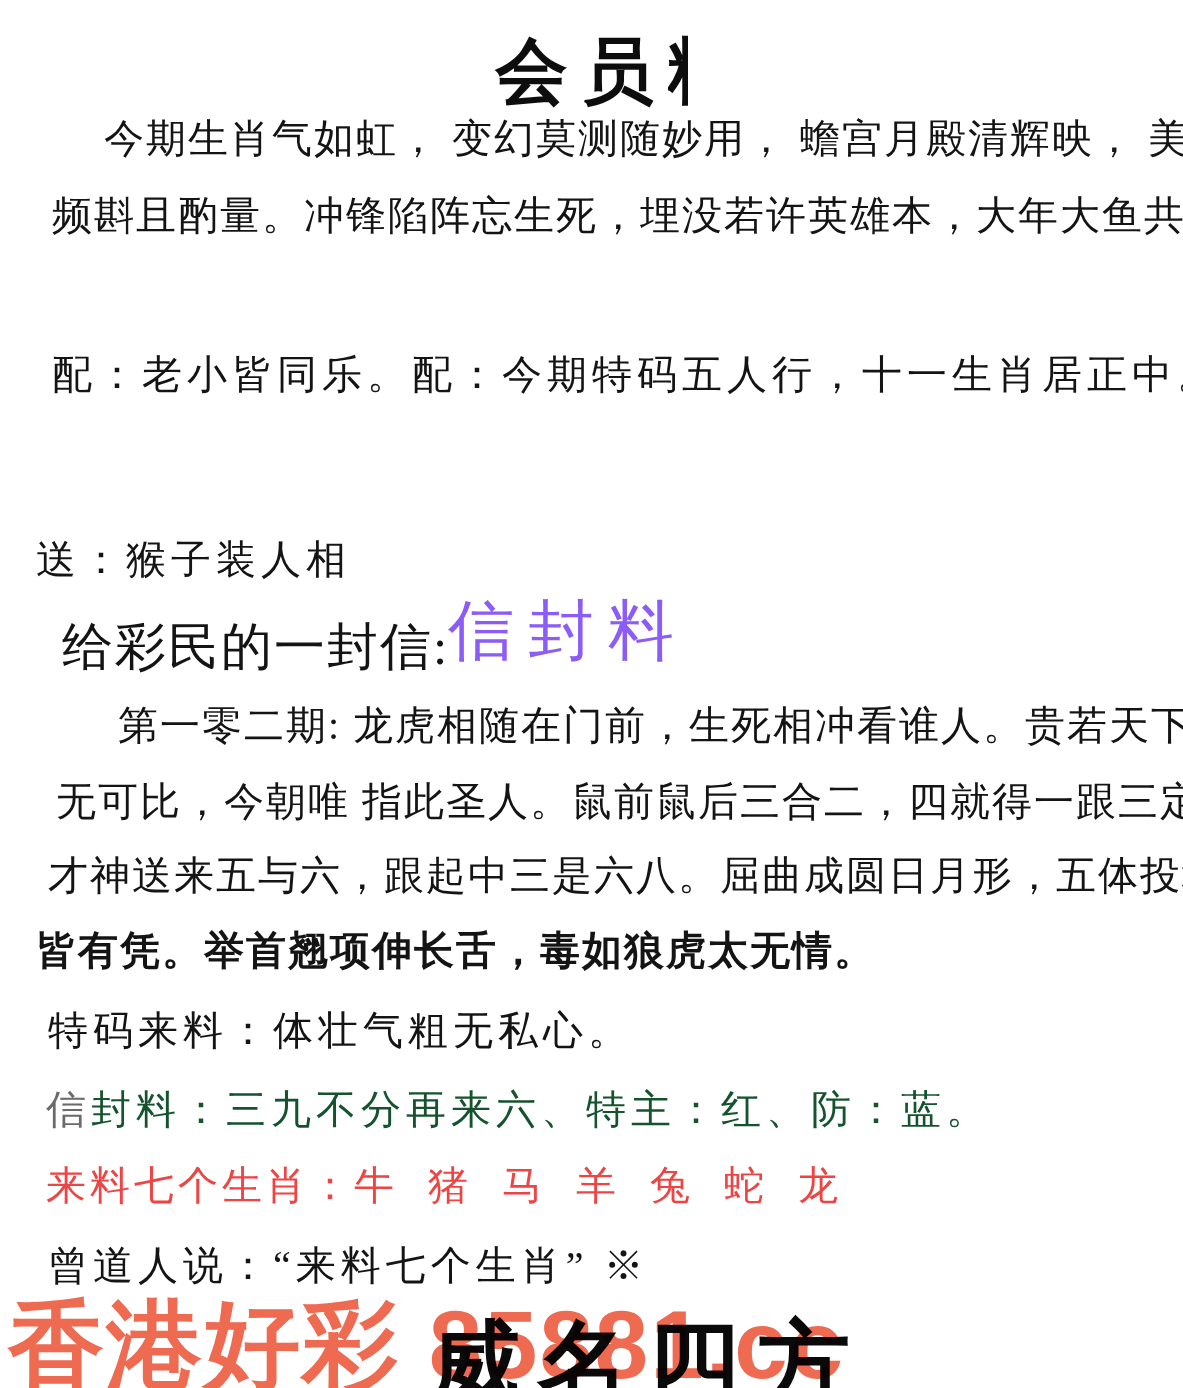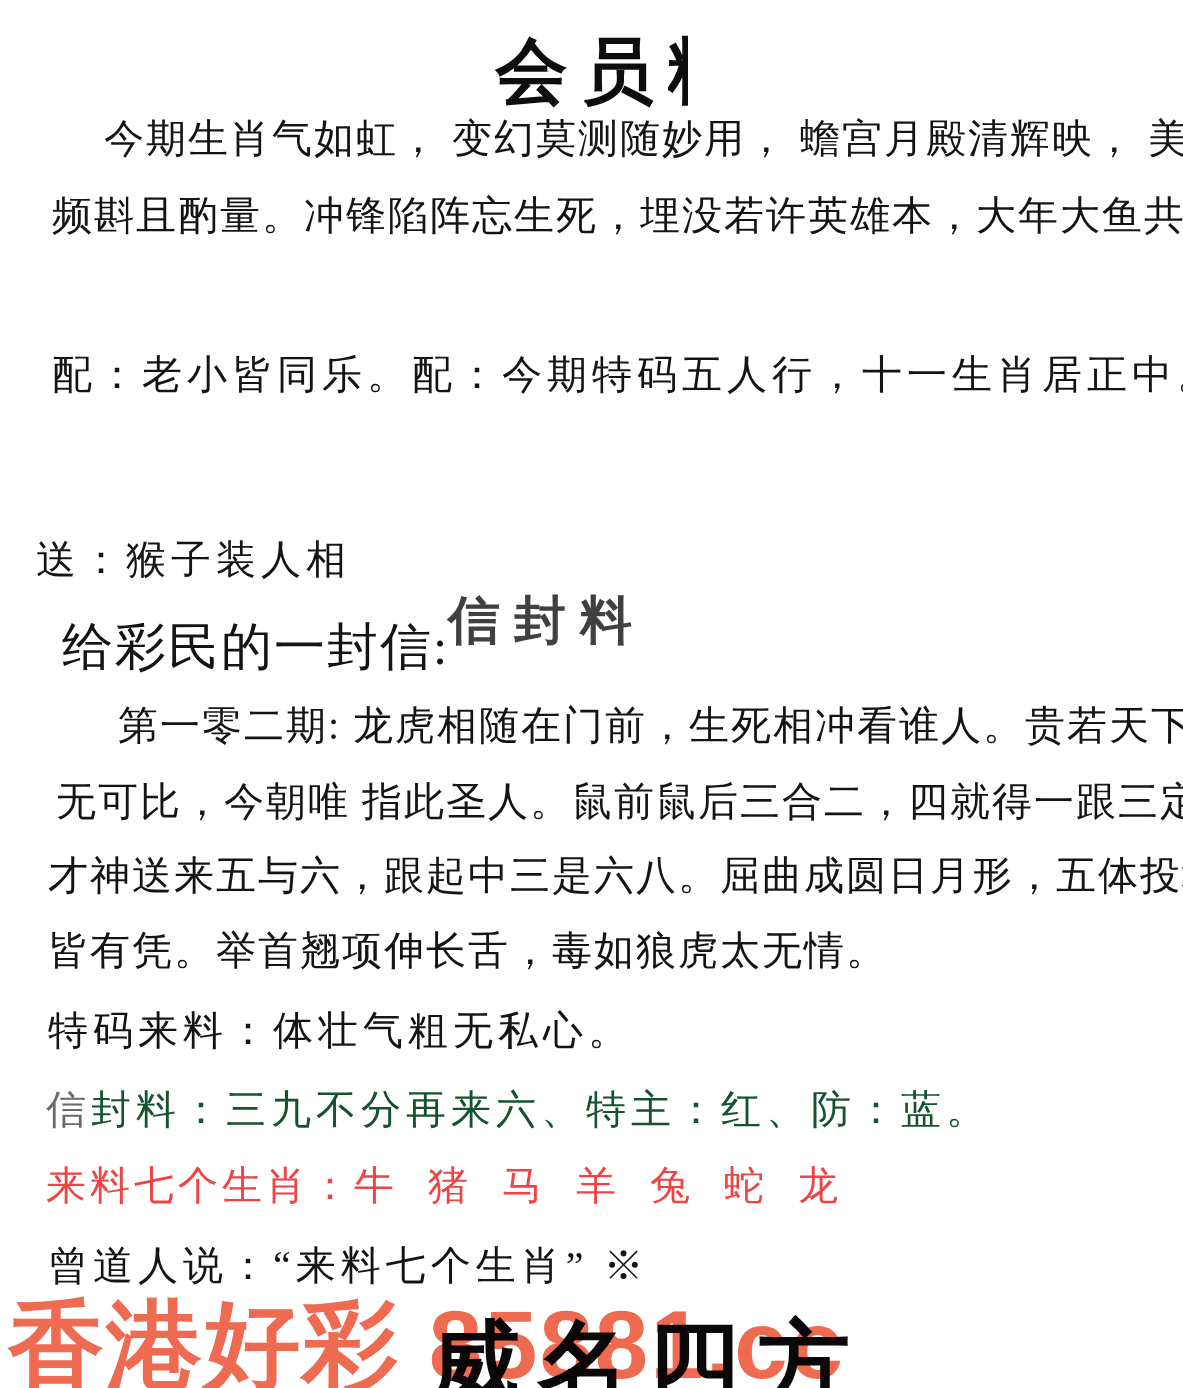--- a/index.html
+++ b/index.html
@@ -37,24 +37,24 @@
   }
   .partial-char {
     display: inline-block;
     width: 20px;
     overflow: hidden;
     vertical-align: bottom;
     letter-spacing: 0;
   }
   .section-title {
     position: absolute;
-    font-size: 52px;
-    font-weight: bold;
+    font-size: 66px;
+    font-weight: normal;
     letter-spacing: 14px;
-    color: #404040;
+    color: #8b5cf6;
     white-space: nowrap;
   }
   .spread {
     letter-spacing: 5px;
   }
   .zodiac {
     word-spacing: 16px;
     letter-spacing: 4px;
   }
   .faded-first::first-letter {
@@ -104,21 +104,21 @@
   <div class="line" style="top:618px; left:62px; font-size:51px;">给彩民的一封信:</div>
 
   <div class="section-title" style="top:586px; left:448px;">信封料</div>
 
   <div class="line" style="top:703px; left:118px;">第一零二期: 龙虎相随在门前，生死相冲看谁人。贵若天下</div>
 
   <div class="line" style="top:779px; left:56px;">无可比，今朝唯 指此圣人。鼠前鼠后三合二，四就得一跟三定</div>
 
   <div class="line" style="top:853px; left:48px;">才神送来五与六，跟起中三是六八。屈曲成圆日月形，五体投地</div>
 
-  <div class="line" style="top:928px; left:48px;">皆有凭。举首翘项伸长舌，毒如狼虎太无情。</div>
+  <div class="line" style="top:928px; left:36px;font-weight:bold;">皆有凭。举首翘项伸长舌，毒如狼虎太无情。</div>
 
   <div class="line spread" style="top:1008px; left:48px;">特码来料：体壮气粗无私心。</div>
 
   <div class="line spread faded-first" style="top:1087px; left:46px; color:#14532d;">信封料：三九不分再来六、特主：红、防：蓝。</div>
 
   <div class="line zodiac" style="top:1163px; left:46px; color:#ef4444;">来料七个生肖：牛 猪 马 羊 兔 蛇 龙</div>
 
   <div class="line spread" style="top:1243px; left:48px;">曾道人说：“来料七个生肖” ※</div>
 
   <div class="bottom-partial-title">威名四方</div>

